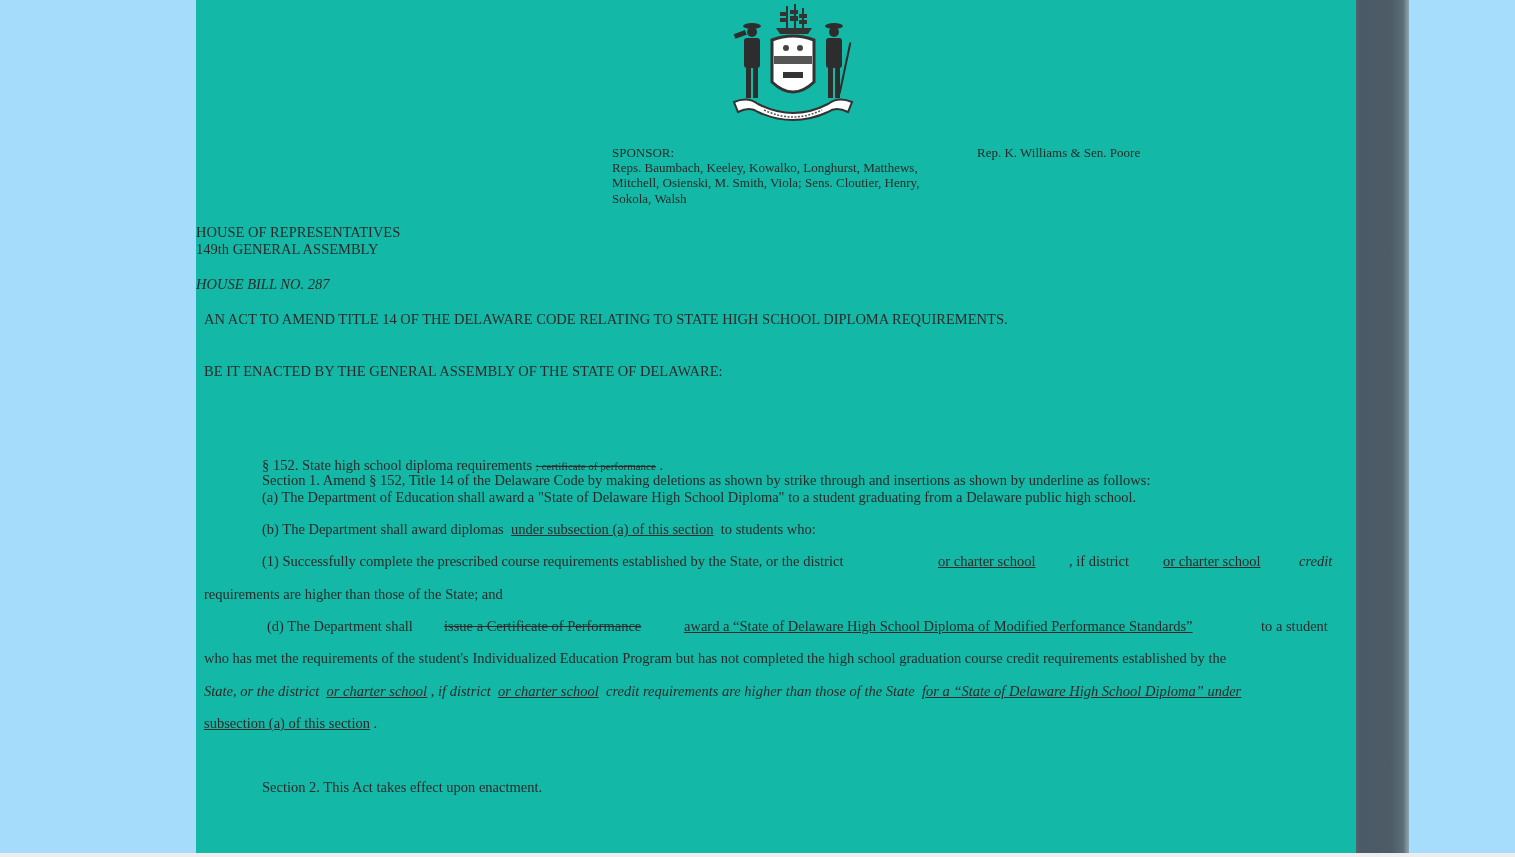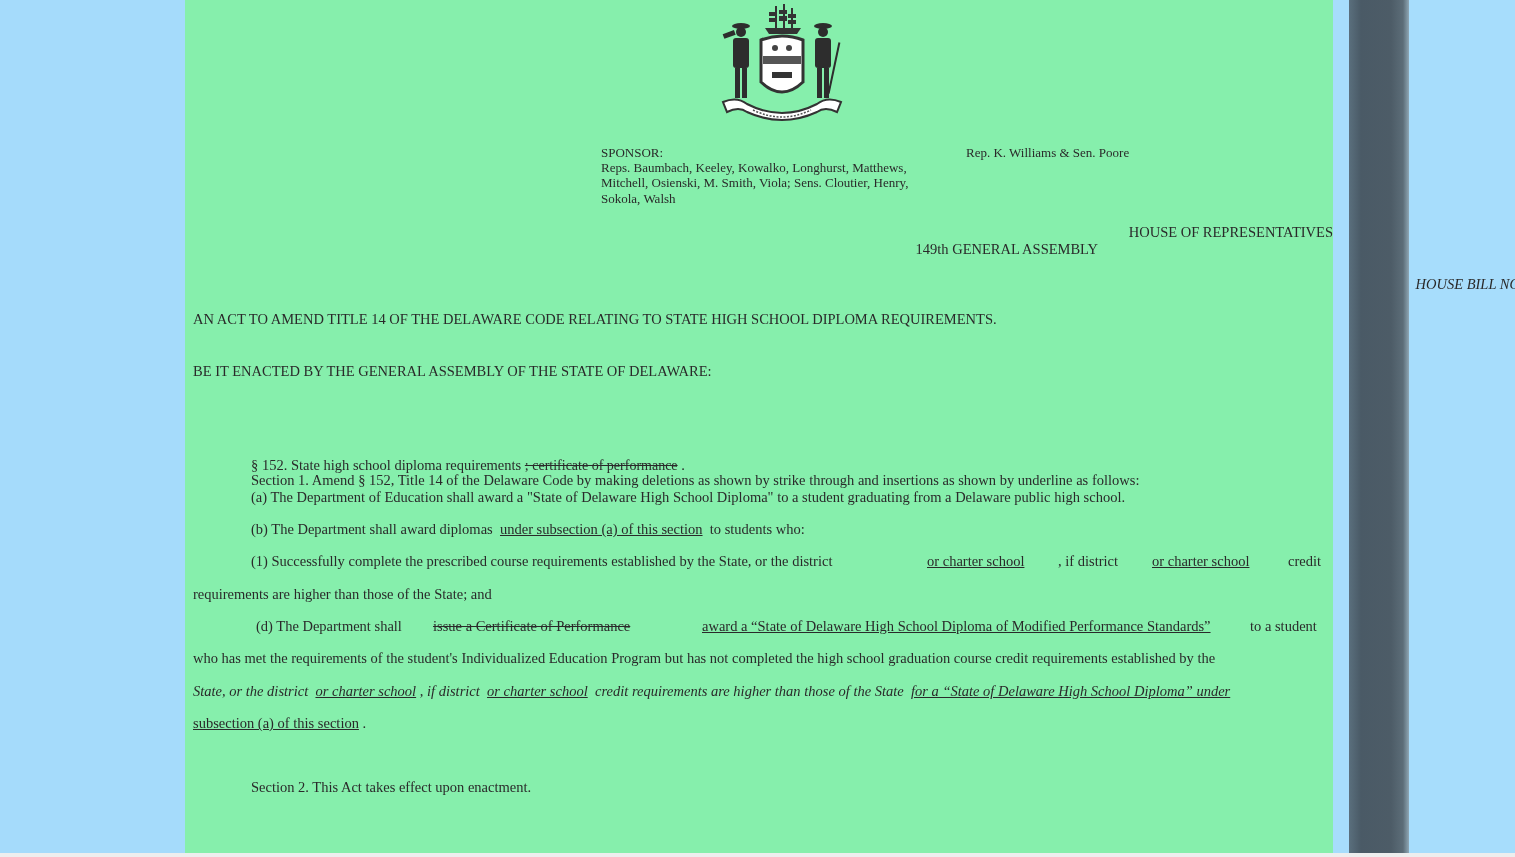--- a/index.html
+++ b/index.html
@@ -10,29 +10,30 @@
     color: #2a2a2a;
   }
   .bg-left { position: absolute; left: 0; top: 0; width: 185px; height: 853px; background: #a5dbfb; }
   .bg-right { position: absolute; left: 1333px; top: 0; width: 182px; height: 853px; background: #a7ddfc; }
   .pole {
     position: absolute; left: 1349px; top: 0; width: 60px; height: 853px;
     background: linear-gradient(to right, #5a6f7d 0%, #4a5a66 20%, #4d5c67 70%, #5c6d78 90%, #8fa7b4 100%);
   }
   .bottom-strip { position: absolute; left: 0; top: 853px; width: 1515px; height: 4px; background: #eeeeee; }
   .page {
-    position: absolute; left: 185px; top: 0; width: 1148px; height: 853px;
-    background: #86efac;
+    position: absolute; left: 196px; top: 0; width: 1148px; height: 853px;
+    background: #14b8a6;
+    padding-left: 12px;
   }
   .seal { position: absolute; left: 532px; top: 2px; width: 130px; height: 122px; }
   .t { position: absolute; white-space: nowrap; font-size: 14.5px; line-height: 16px; }
-  .sm { font-size: 14px; line-height: 15px; }
+  .sm { font-size: 11px; line-height: 15px; }
   .u { text-decoration: underline; }
   .s { text-decoration: line-through; }
-  .center { text-align: right; }
+  .center { text-align: left; }
   .sponsor-block { position: absolute; left: 416px; top: 145px; font-size: 13px; line-height: 15.2px; white-space: nowrap; }
   .sponsor-right { position: absolute; left: 781px; top: 145px; font-size: 13px; line-height: 15px; white-space: nowrap; }
 </style>
 </head>
 <body>
 
 <div class="bg-left"></div>
 <div class="bg-right"></div>
 <div class="pole"></div>
 <div class="bottom-strip"></div>
@@ -109,26 +110,26 @@
   </div>
 
   <div class="t" style="left:66px; top:489px;">(a)  The Department of Education shall award a "State of Delaware High School Diploma" to a student graduating from a Delaware public high school.</div>
 
   <div class="t" style="left:66px; top:553px;">
     <span>(1)  Successfully complete the prescribed course requirements established by the State, or the district</span>
   </div>
   <div class="t u" style="left:742px; top:553px;">or charter school</div>
   <div class="t" style="left:873px; top:553px;">, if district</div>
   <div class="t u" style="left:967px; top:553px;">or charter school</div>
-  <div class="t" style="left:1103px; top:553px;">credit</div>
+  <div class="t" style="left:1103px; top:553px;font-style:italic;">credit</div>
   <div class="t" style="left:8px; top:586px;">requirements are higher than those of the State; and</div>
 
   <div class="t" style="left:71px; top:618px;">(d)  The Department shall</div>
   <div class="t s" style="left:248px; top:618px;">issue a Certificate of Performance</div>
-  <div class="t u" style="left:488px; top:618px;margin-left:29px;">award a “State of Delaware High School Diploma of Modified Performance Standards”</div>
+  <div class="t u" style="left:488px; top:618px;">award a “State of Delaware High School Diploma of Modified Performance Standards”</div>
   <div class="t" style="left:1065px; top:618px;">to a student</div>
 
   <div class="t" style="left:8px; top:650px;">who has met the requirements of the student's Individualized Education Program but has not completed the high school graduation course credit requirements established by the</div>
 
   <div class="t" style="left:8px; top:683px;font-style:italic;">
     <span>State, or the district</span>&nbsp;
     <span class="u">or charter school</span>
     <span>, if district</span>&nbsp;
     <span class="u">or charter school</span>&nbsp;
     <span>credit requirements are higher than those of the State</span>&nbsp;

